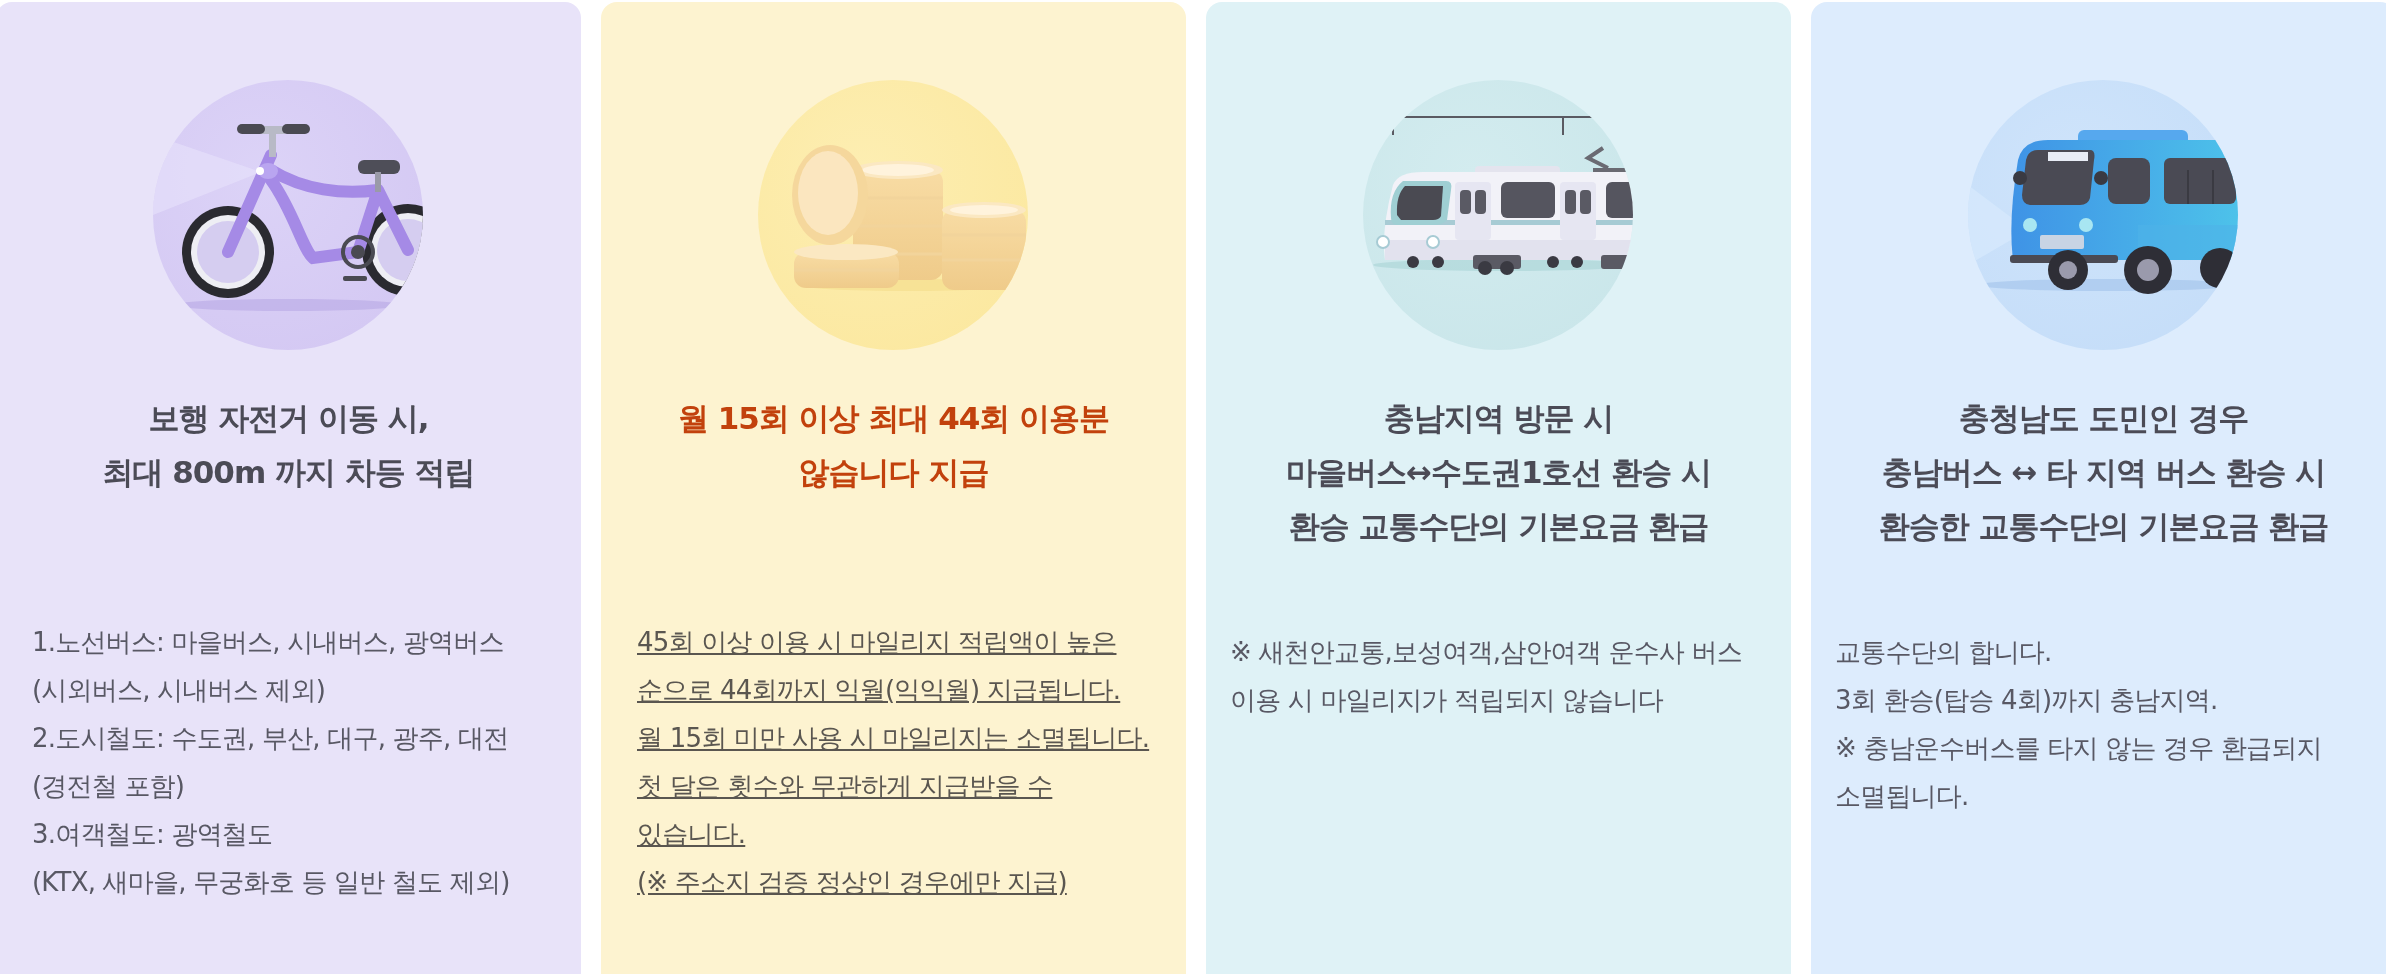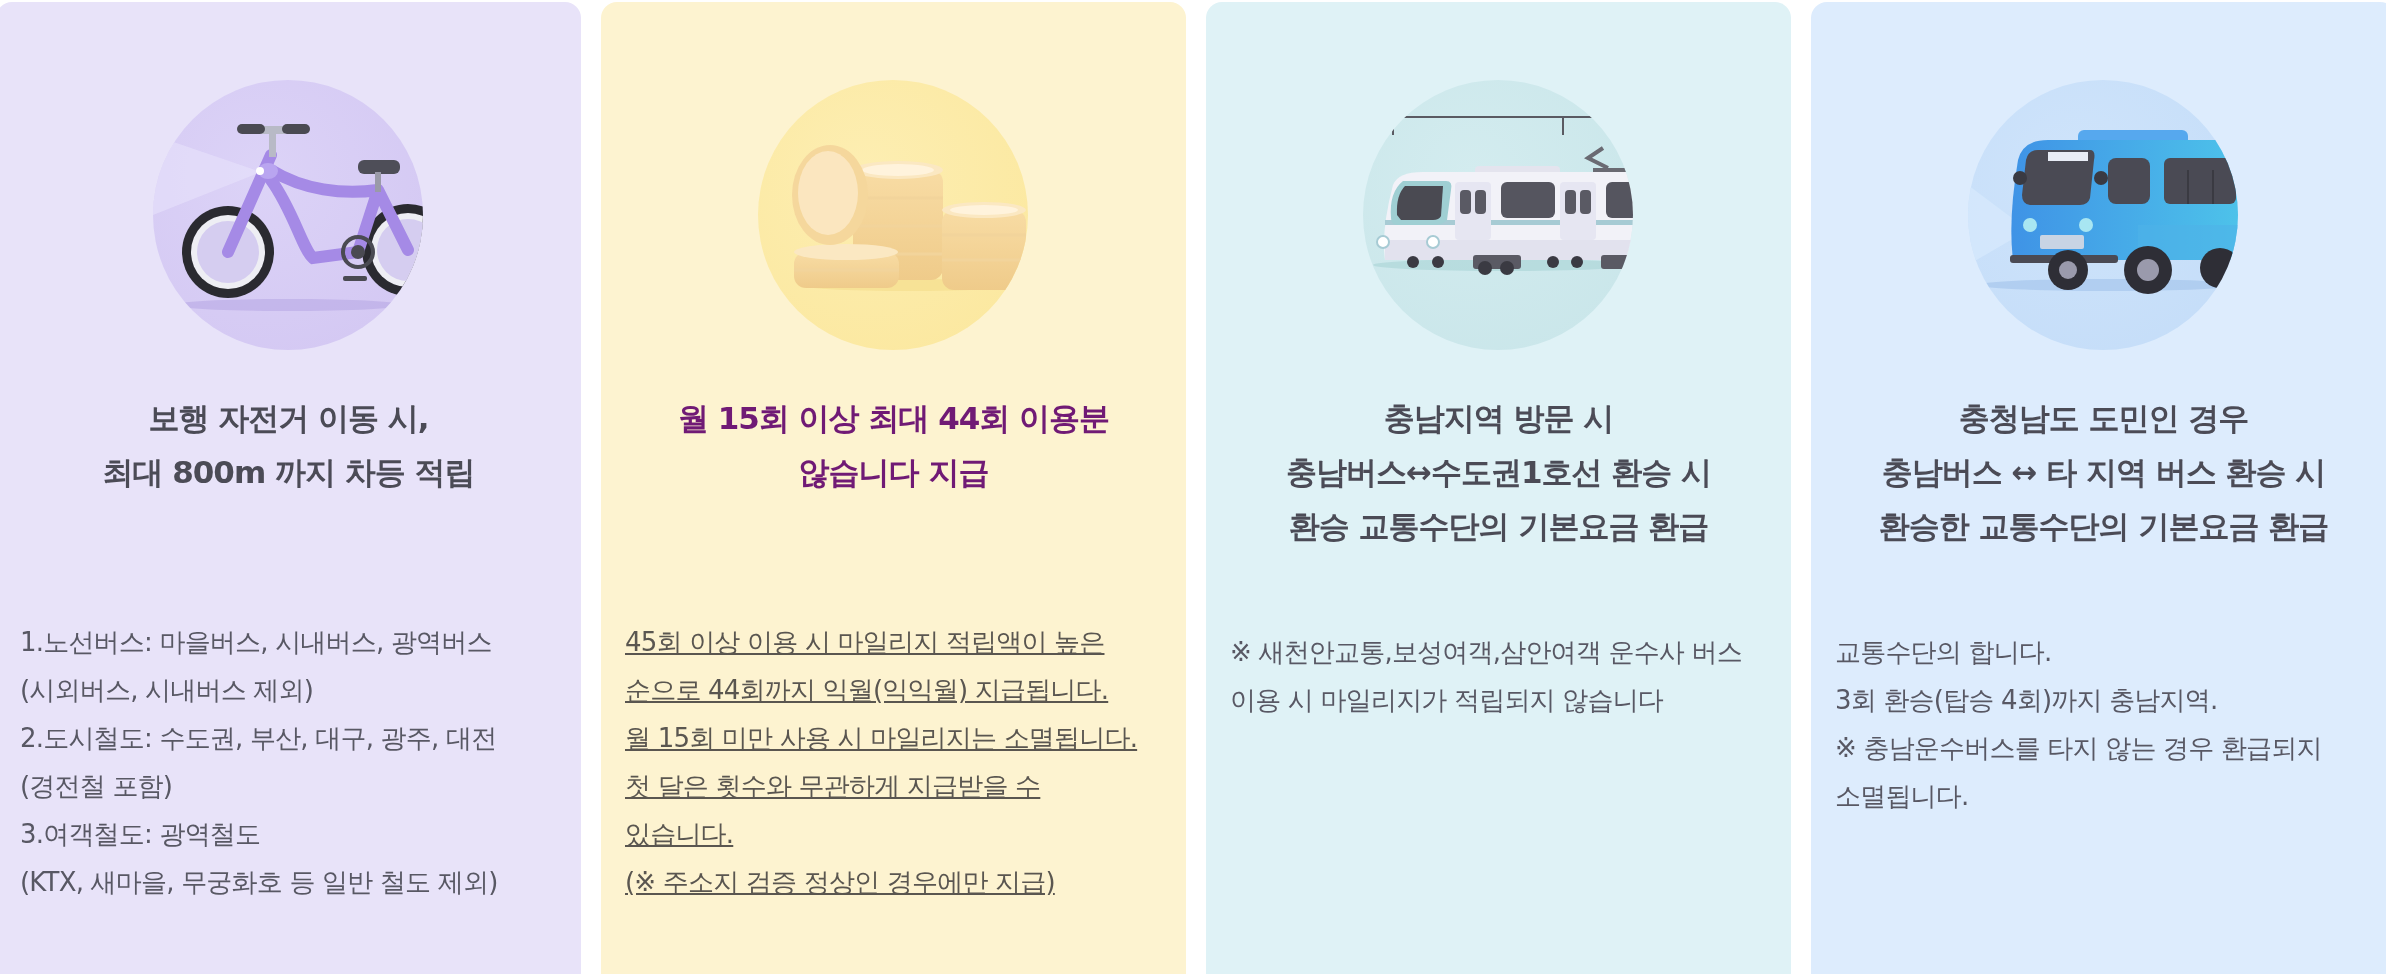--- a/index.html
+++ b/index.html
@@ -25,28 +25,28 @@
   .card2 .illus { background:radial-gradient(circle at 40% 35%, #fdeeb2 0%, #fbe79c 100%); }
   .card3 .illus { background:radial-gradient(circle at 40% 35%, #d3ecef 0%, #c8e5e9 100%); }
   .card4 .illus { background:radial-gradient(circle at 40% 35%, #cfe4fb 0%, #c3dcf8 100%); }
   .illus svg { position:absolute; left:0; top:0; width:270px; height:270px; }
 
   .title {
     position:absolute; left:0; right:0; top:389px;
     text-align:center; font-weight:bold; font-size:31px; line-height:54px;
     color:#4b4b56; letter-spacing:-1px;
   }
-  .card2 .title { color:#701a75; }
+  .card2 .title { color:#c2410c; }
   .title span { display:block; }
 
   .body {
     position:absolute; left:24px; right:20px;
     font-size:26px; line-height:48px; color:#585864; letter-spacing:-0.8px;
   }
-  .card1 .body, .card2 .body { top:616px; }
+  .card1 .body, .card2 .body { top:616px;margin-left:12px; }
   .card3 .body, .card4 .body { top:626px; }
   .card2 .body { color:#5a5650;text-decoration:underline; }
   .body span { display:block; white-space:nowrap; }
 </style>
 </head>
 <body>
 
 <div class="card card1">
   <div class="illus">
     <svg viewBox="0 0 270 270">
@@ -180,21 +180,21 @@
       <circle cx="50" cy="182" r="6" fill="#3a3a42"></circle>
       <circle cx="75" cy="182" r="6" fill="#3a3a42"></circle>
       <circle cx="122" cy="188" r="7" fill="#3a3a42"></circle>
       <circle cx="144" cy="188" r="7" fill="#3a3a42"></circle>
       <circle cx="190" cy="182" r="6" fill="#3a3a42"></circle>
       <circle cx="214" cy="182" r="6" fill="#3a3a42"></circle>
     </svg>
   </div>
   <div class="title">
     <span>충남지역 방문 시</span>
-    <span>충남버스↔수도권1호선 환승 시</span>
+    <span>마을버스↔수도권1호선 환승 시</span>
     <span>환승 교통수단의 기본요금 환급</span>
   </div>
   <div class="body">
     <span>※ 새천안교통,보성여객,삼안여객 운수사 버스</span>
     <span>이용 시 마일리지가 적립되지 않습니다</span>
   </div>
 </div>
 
 <div class="card card4">
   <div class="illus">

